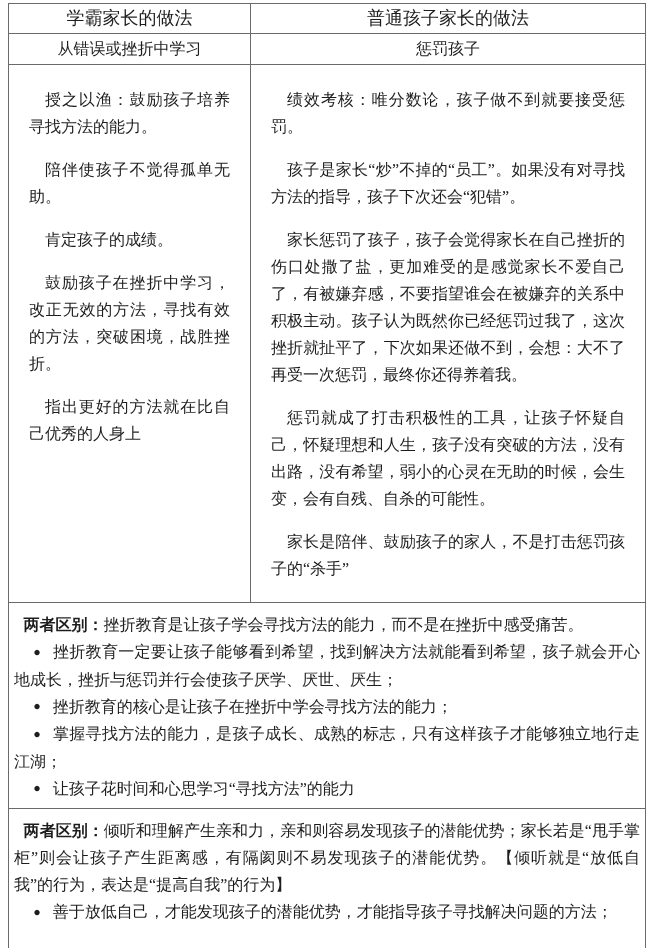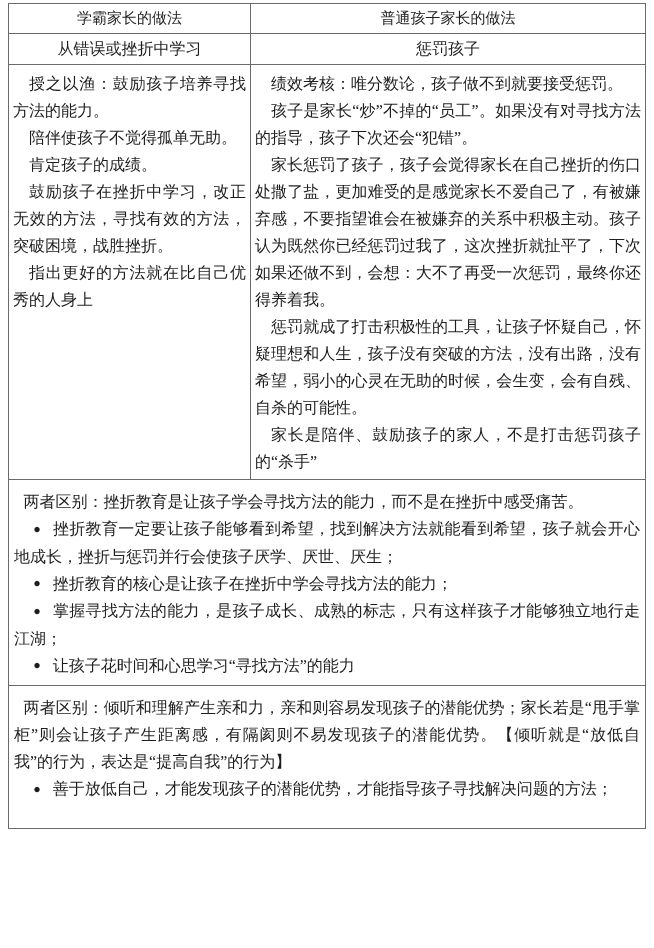--- a/index.html
+++ b/index.html
@@ -23,45 +23,45 @@
     overflow:hidden;
   }
   col.left-col  { width:242px; }
   col.right-col { width:395px; }
 
   td.head-cell, td.sub-cell {
     text-align:center;
     vertical-align:middle;
     line-height:1.1;
   }
-  td.head-cell { height:29px; font-size:15px;margin-left:8px; }
+  td.head-cell { height:29px; font-size:18px;margin-left:8px; }
   td.sub-cell  { height:30px;margin-left:40px; }
   td.sub2-cell { height:35px; }
 
   td.body-cell {
     padding:5px 4px 4px 4px;
     line-height:27px;
   }
   td.body1-cell { height:391px; }
   td.body2-cell { height:99px;  }
   td.body-cell p {
-    margin:0;
+    margin:16px;
     text-indent:1em;
     text-align:justify;
   }
 
   td.diff-cell {
     padding:8px 5px 6px 5px;
     line-height:27px;
   }
   td.diff1-cell { height:172px; }
   td.diff2-cell { height:128px; }
   td.diff-cell p { margin:0; text-align:justify; }
   p.diff-p { text-indent:0.6em; }
-  .diff-label { font-weight:normal;margin-top:36px; }
+  .diff-label { font-weight:bold;margin-top:36px; }
   p.li { text-indent:1.2em; }
   .bullet {
     font-size:12.5px;
     margin-right:0.95em;
     vertical-align:1.5px;
   }
 </style>
 </head>
 <body>
 

